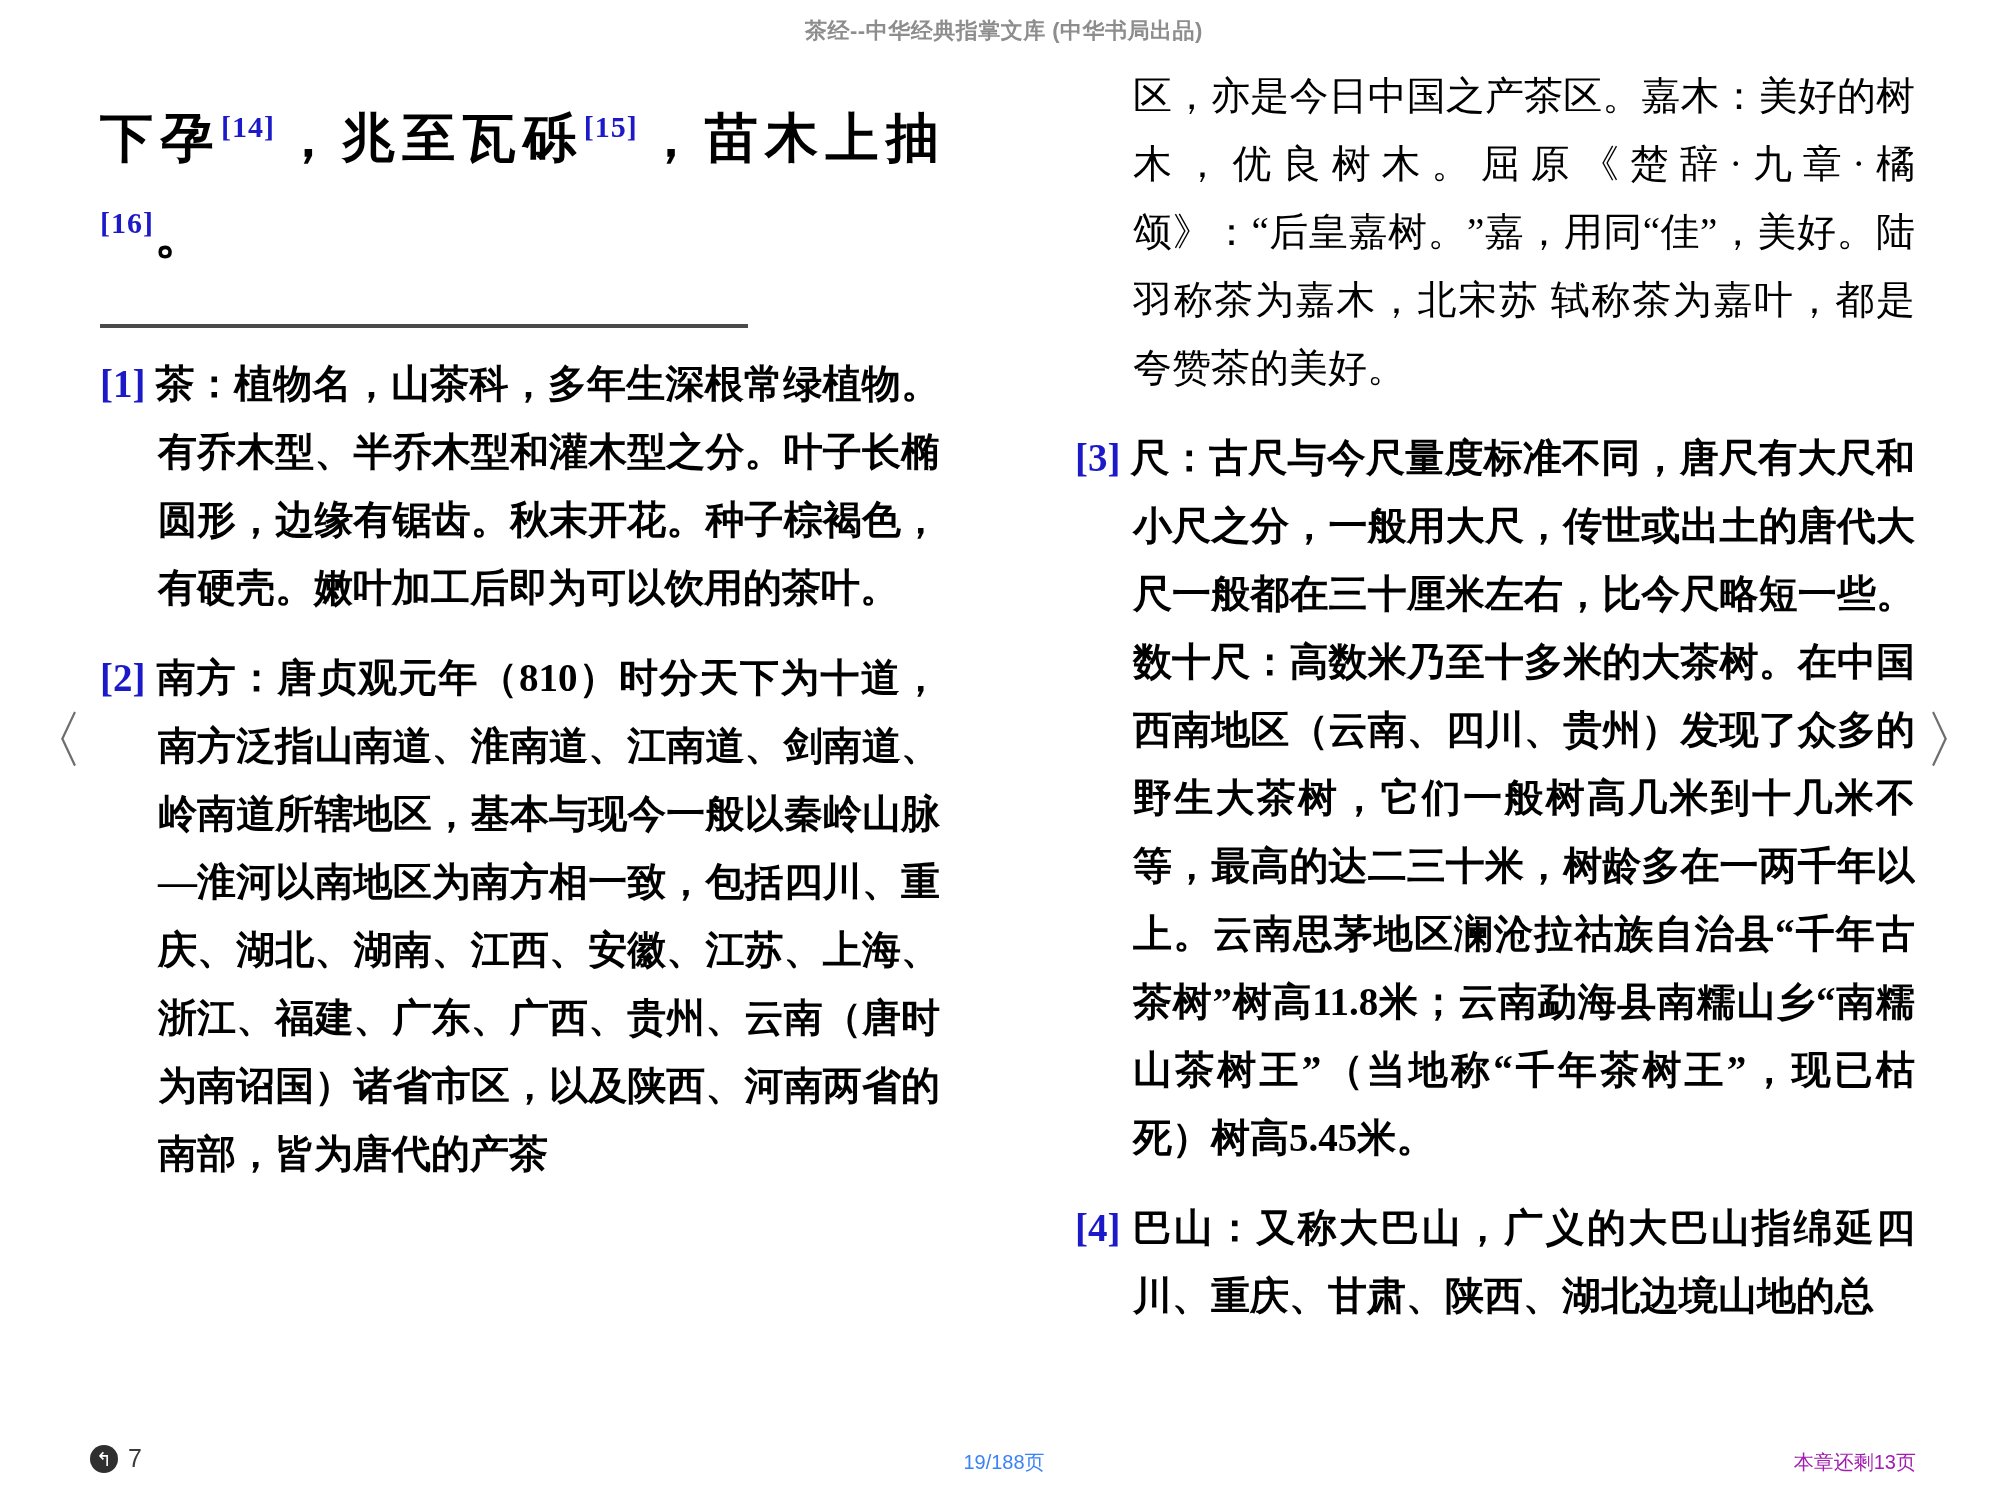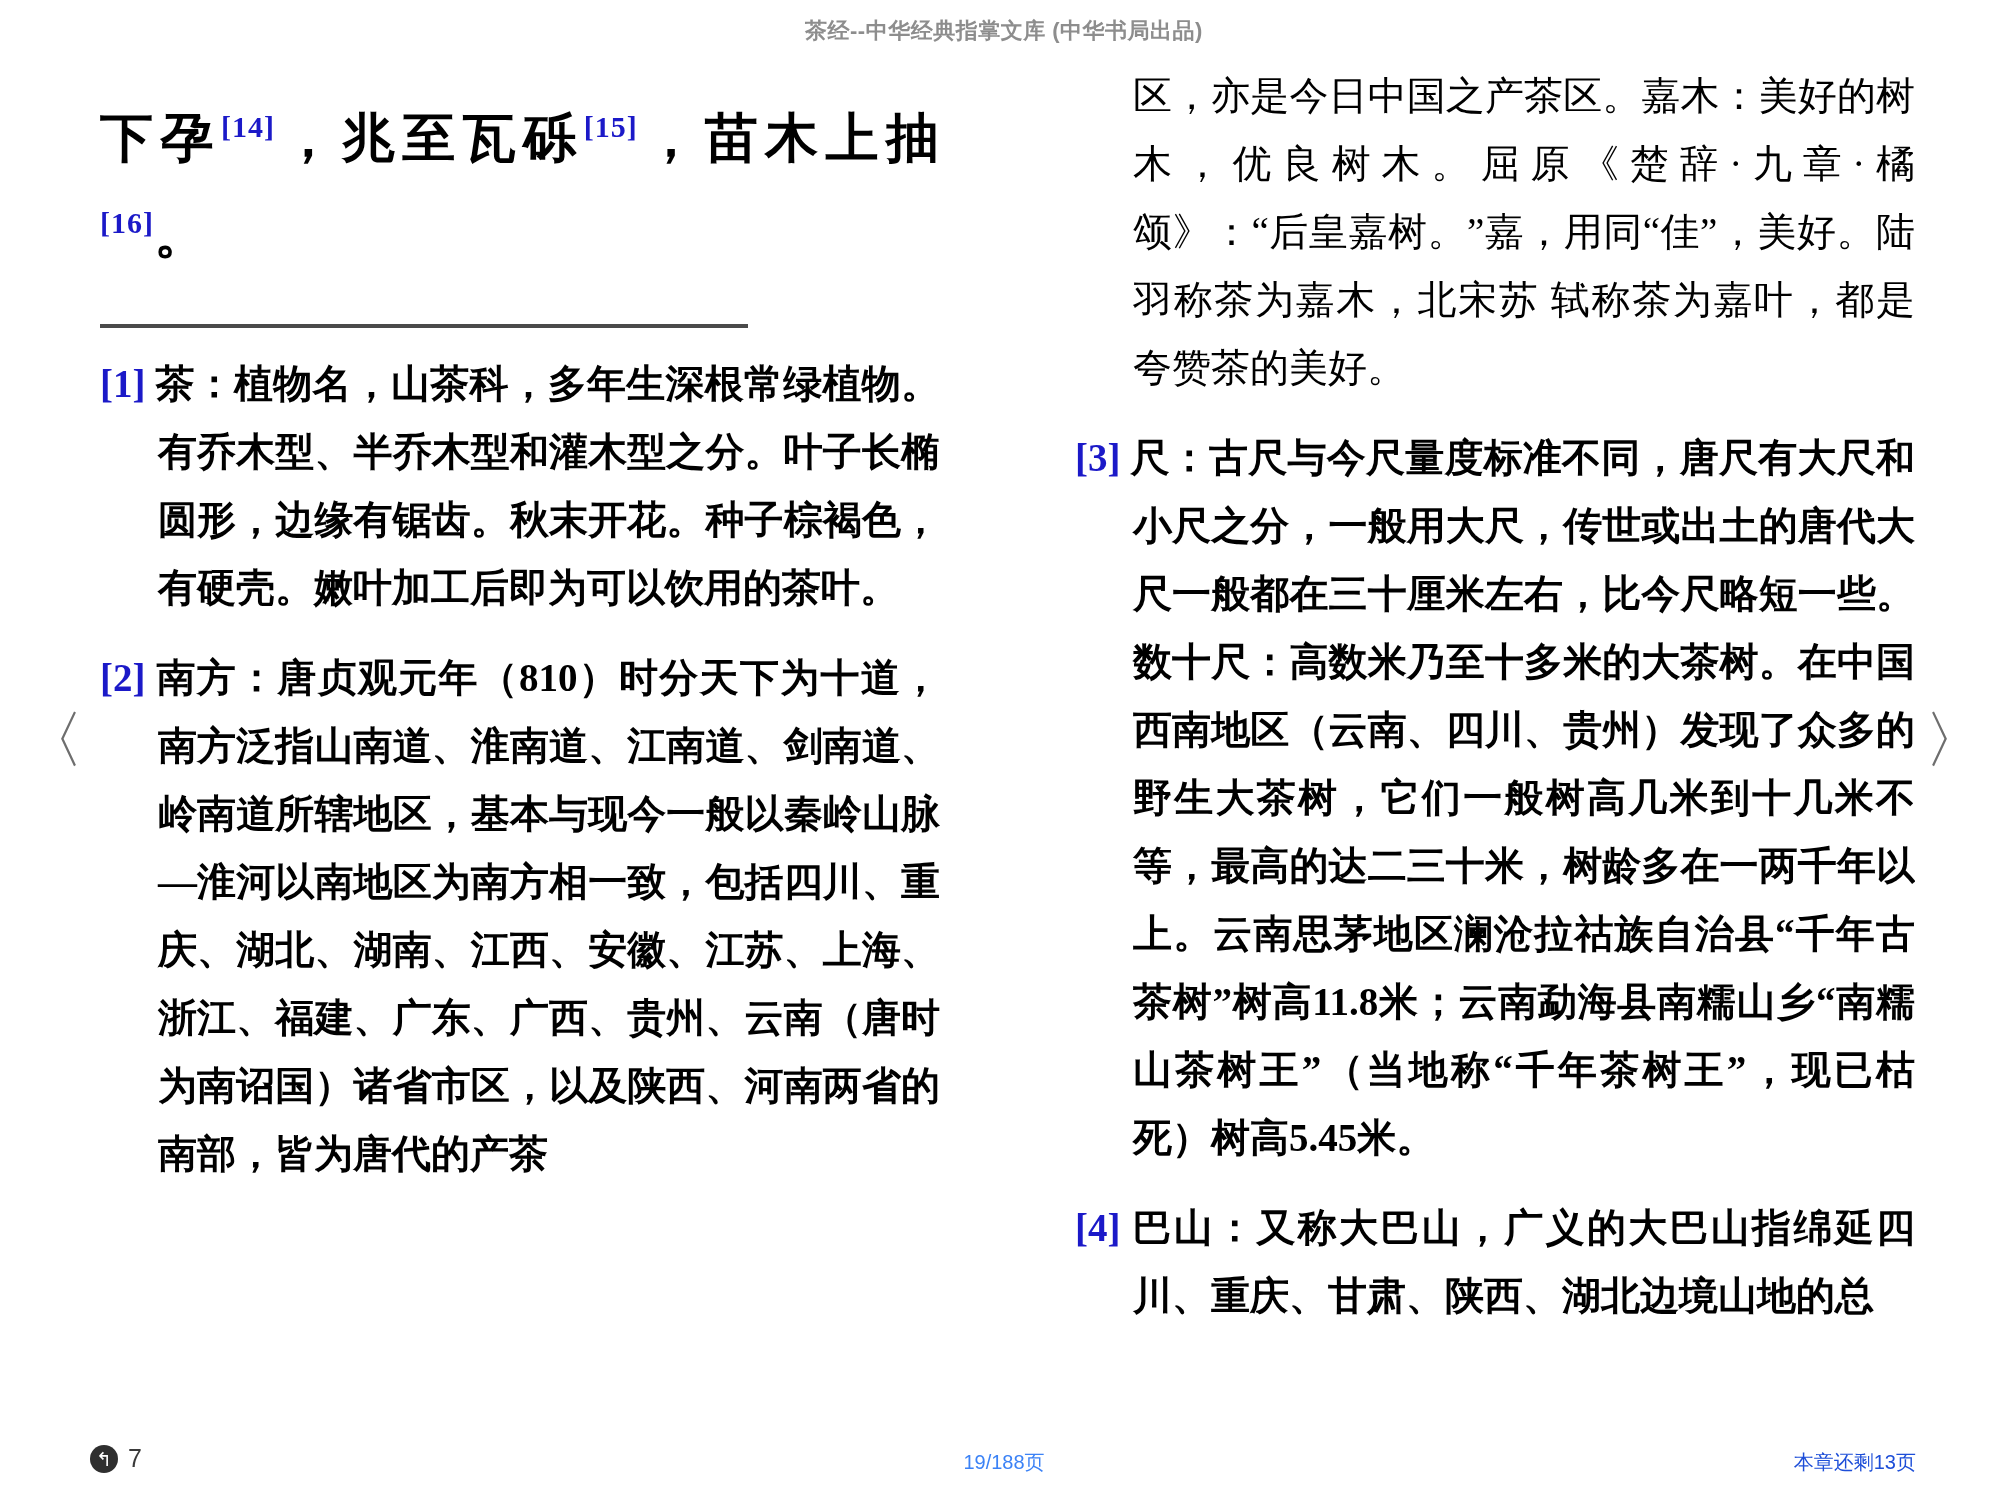--- a/index.html
+++ b/index.html
@@ -166,21 +166,21 @@
     font-family: "Liberation Sans", "DejaVu Sans", sans-serif;
     font-size: 20px;
     color: #3b82f6;
   }
   #footer-right {
     position: absolute;
     right: 92px;
     top: 17px;
     font-family: "Liberation Sans", "DejaVu Sans", sans-serif;
     font-size: 20px;
-    color: #1d4ed8;
+    color: #a21caf;
   }
 </style>
 </head>
 <body>
 
 <div id="header-bar">
   <div id="header-title">茶经--中华经典指掌文库 (中华书局出品)</div>
 </div>
 
 <div class="nav-arrow" id="nav-prev">〈</div>

